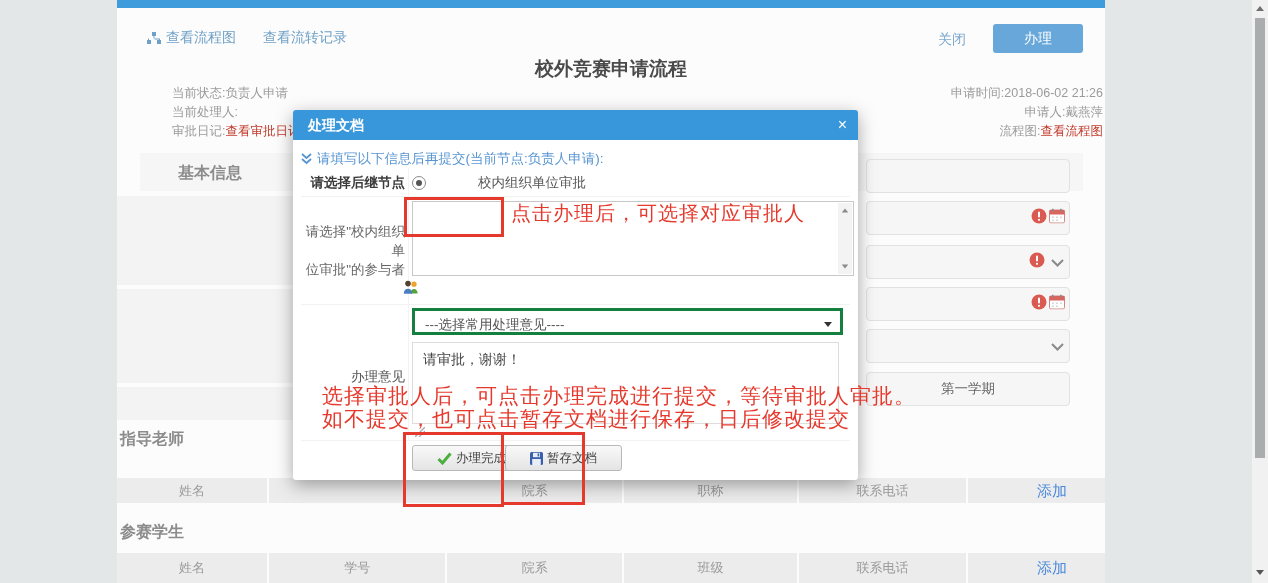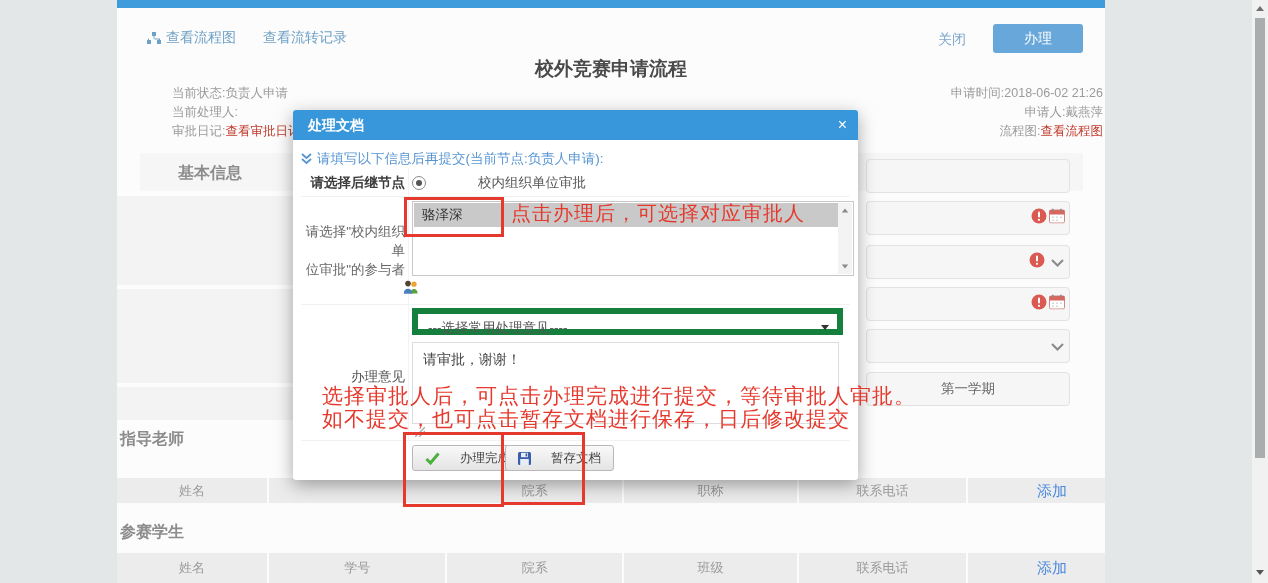--- a/index.html
+++ b/index.html
@@ -46,29 +46,29 @@
   .m-label{position:absolute;text-align:right;font-size:13.5px;color:#666;}
   .m-label.bold{font-weight:bold;color:#3c3c3c;}
   .radio{position:absolute;left:119px;top:66px;width:12px;height:12px;border:1px solid #8a8a8a;border-radius:50%;background:#fff;}
   .radio::after{content:"";position:absolute;left:3px;top:3px;width:6px;height:6px;border-radius:50%;background:#555;}
   .listbox{position:absolute;left:119px;top:91px;width:440px;height:73px;border:1px solid #c8c8c8;background:#fff;}
   .listbox .row-sel{position:absolute;left:1px;top:1px;width:424px;height:24px;background:#c9c9c9;
     font-size:13.5px;color:#333;line-height:24px;padding-left:8px;box-sizing:border-box;}
   .lb-scroll{position:absolute;right:1px;top:1px;width:14px;height:71px;background:#f3f3f3;}
   .lb-scroll .tri-up{position:absolute;left:3px;top:5px;transform:scale(.8);border-bottom-color:#8a8a8a;}
   .lb-scroll .tri-down{position:absolute;left:3px;bottom:5px;transform:scale(.8);border-top-color:#8a8a8a;}
-  .m-select{position:absolute;left:119px;top:198px;width:431px;height:27px;border:6px solid #15803d;background:#fff;
+  .m-select{position:absolute;left:119px;top:198px;width:431px;height:27px;border:3px solid #15803d;background:#fff;
     font-size:13.5px;color:#555;line-height:27px;padding-left:10px;box-sizing:border-box;}
   .m-select .arrow{position:absolute;right:8px;top:11px;width:0;height:0;
     border-left:4px solid transparent;border-right:4px solid transparent;border-top:5px solid #333;}
   .m-textarea{position:absolute;left:119px;top:232px;width:427px;height:82px;border:1px solid #ddd;background:#fff;
     font-size:14px;color:#444;padding:8px 10px;box-sizing:border-box;}
   .m-btn{position:absolute;top:335px;height:24px;border:1px solid #b8b8b8;border-radius:3px;
     background:linear-gradient(#f9f9f9,#e4e4e4);font-size:12.5px;color:#444;
-    display:flex;align-items:center;gap:20px;padding:0 12px;cursor:pointer;}
+    display:flex;align-items:center;gap:4px;padding:0 24px;cursor:pointer;}
   
   .ann-box{border:3px solid #e6392d;z-index:20;}
   .ann-text{color:#e6392d;font-size:21px;letter-spacing:1px;white-space:nowrap;z-index:20;}
   .note1{left:511px;top:200px;font-size:20px;}
   .note2{left:322px;top:384px;line-height:23px;}
 </style>
 </head>
 <body>
 
 <div class="screen">
@@ -219,21 +219,20 @@
 
     <div class="m-label bold" style="left:14px;top:64px;width:98px;">请选择后继节点</div>
     <span class="radio"></span>
     <div class="m-label" style="left:139px;top:64px;text-align:center;color:#555;width:200px;">校内组织单位审批</div>
 
     <div class="m-label" style="left:0;top:112px;width:112px;line-height:19px;">
       <div>请选择"校内组织单</div>
       <div>位审批"的参与者</div>
     </div>
     <div class="listbox">
-      <div class="row-sel">骆泽深</div>
       <div class="lb-scroll">
         <div class="tri-up"></div>
         <div class="tri-down"></div>
       </div>
     </div>
     <span style="position:absolute;left:109px;top:170px;cursor:pointer;">
       <svg width="18" height="16" viewBox="0 0 18 16">
           <circle cx="12" cy="4.2" r="2.6" fill="#eda42f"></circle>
           <path d="M8.4 13.5c0-3 1.5-4.6 3.6-4.6s3.6 1.6 3.6 4.6z" fill="#58a23c"></path>
           <circle cx="6" cy="3.6" r="2.8" fill="#54412e"></circle>

